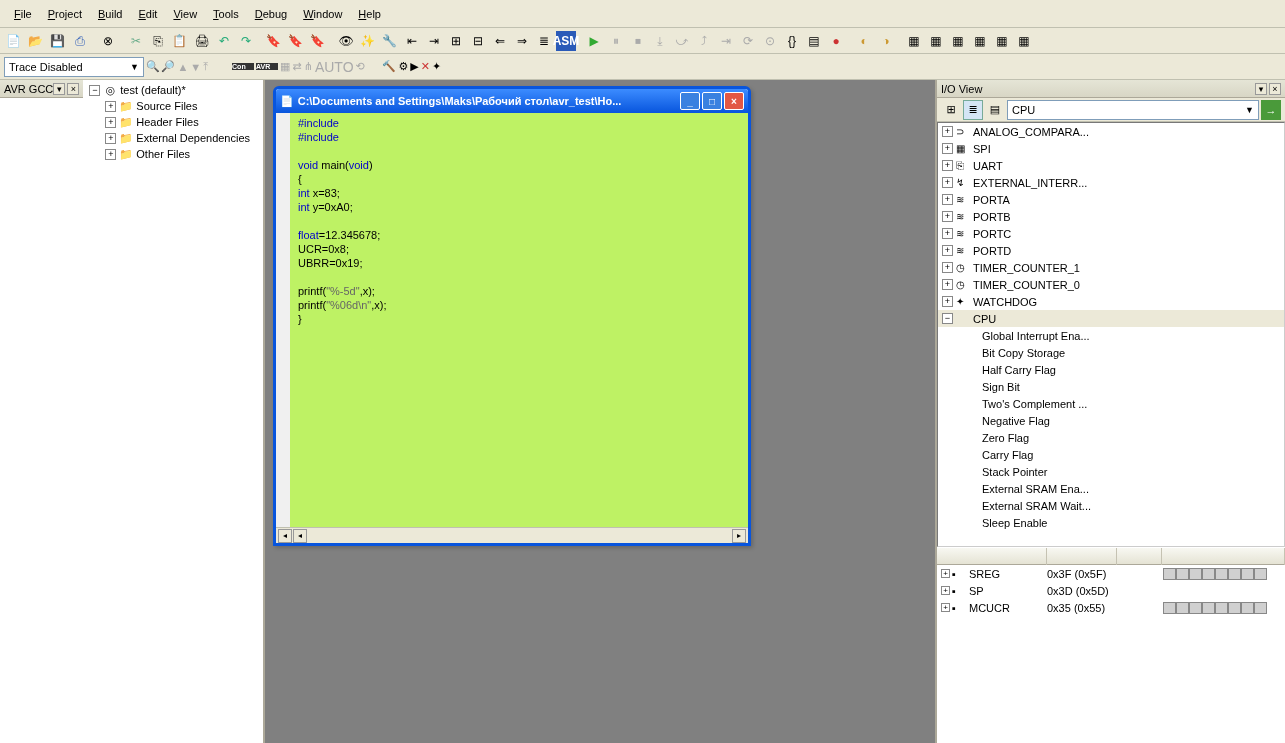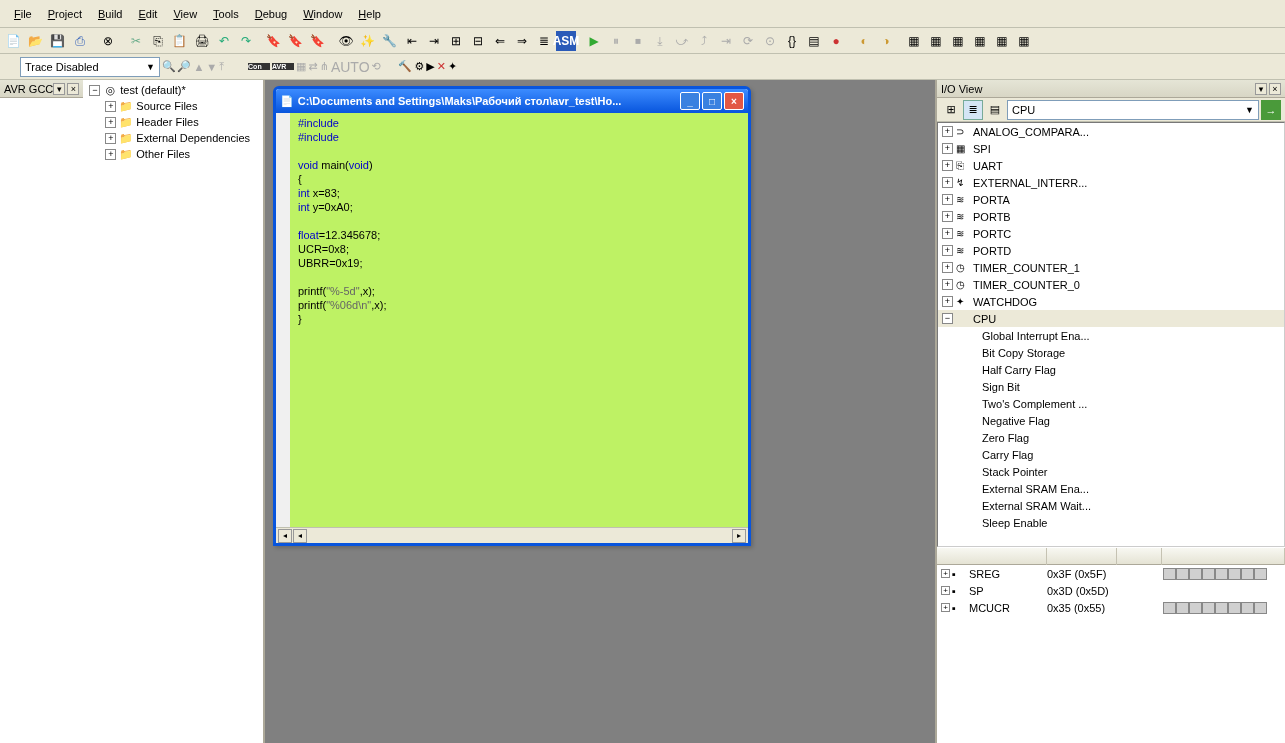--- a/index.html
+++ b/index.html
@@ -6,21 +6,21 @@
 body { background: #ece9d8; width: 1285px; height: 743px; overflow: hidden; position: relative; }
 
 .menubar { height: 28px; background: #ece9d8; display: flex; align-items: center; padding: 0 6px; border-bottom: 1px solid #c0c0b0; }
 .menubar span { padding: 2px 8px; cursor: default; }
 .menubar span u { text-decoration: underline; }
 
 .toolbar { height: 26px; background: #ece9d8; display: flex; align-items: center; padding: 0 4px; border-bottom: 1px solid #c0c0b0; gap: 2px; }
 .toolbar .btn { width: 20px; height: 20px; display: flex; align-items: center; justify-content: center; font-size: 12px; cursor: default; }
 .toolbar .sep { width: 4px; }
 
-.trace-row { height: 26px; background: #ece9d8; display: flex; align-items: center; padding: 0 20px; border-bottom: 1px solid #c0c0b0; gap: 2px; }
+.trace-row { height: 26px; background: #ece9d8; display: flex; align-items: center; padding: 0 4px; border-bottom: 1px solid #c0c0b0; gap: 2px; }
 .trace-select { width: 140px; height: 20px; border: 1px solid #7f9db9; background: #fff; padding: 0 4px; display: flex; align-items: center; justify-content: space-between; }
 .trace-select .arrow { font-size: 9px; }
 
 .main-area { display: flex; height: calc(100% - 74px); }
 
 .left-panel { width: 265px; background: #fff; border-right: 2px solid #aca899; display: flex; flex-direction: row; }
 .panel-title { height: 18px; background: linear-gradient(#e5e5d6,#d8d6c5); border-bottom: 1px solid #aca899; padding: 2px 4px; display: flex; align-items: center; justify-content: space-between; }
 .panel-title .ctrls { display: flex; gap: 2px; }
 .panel-title .ctrls span { width: 12px; height: 12px; font-size: 9px; display: flex; align-items: center; justify-content: center; border: 1px solid #999; background: #ece9d8; }
 

